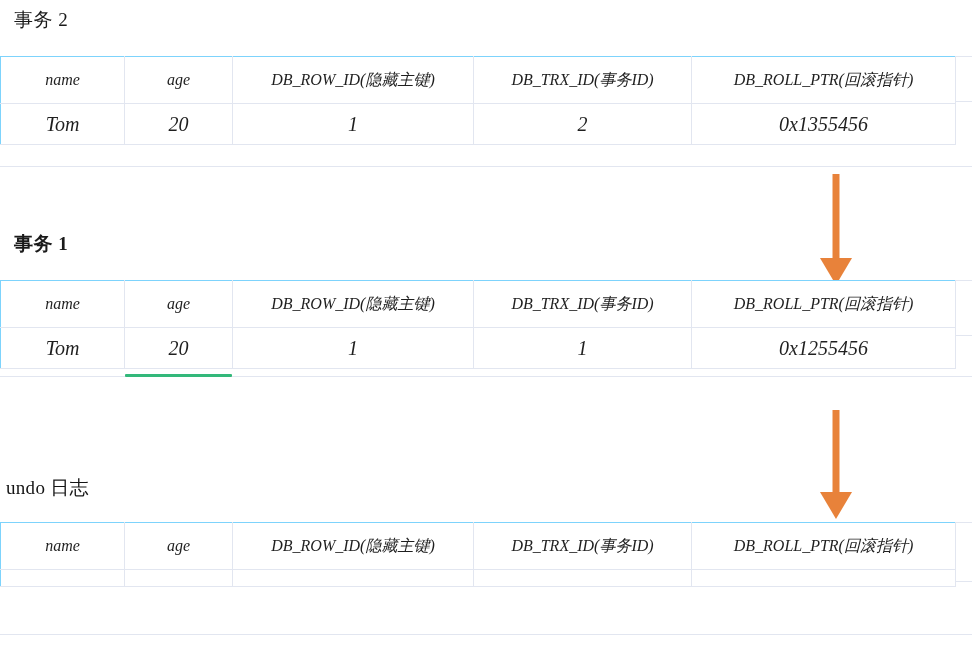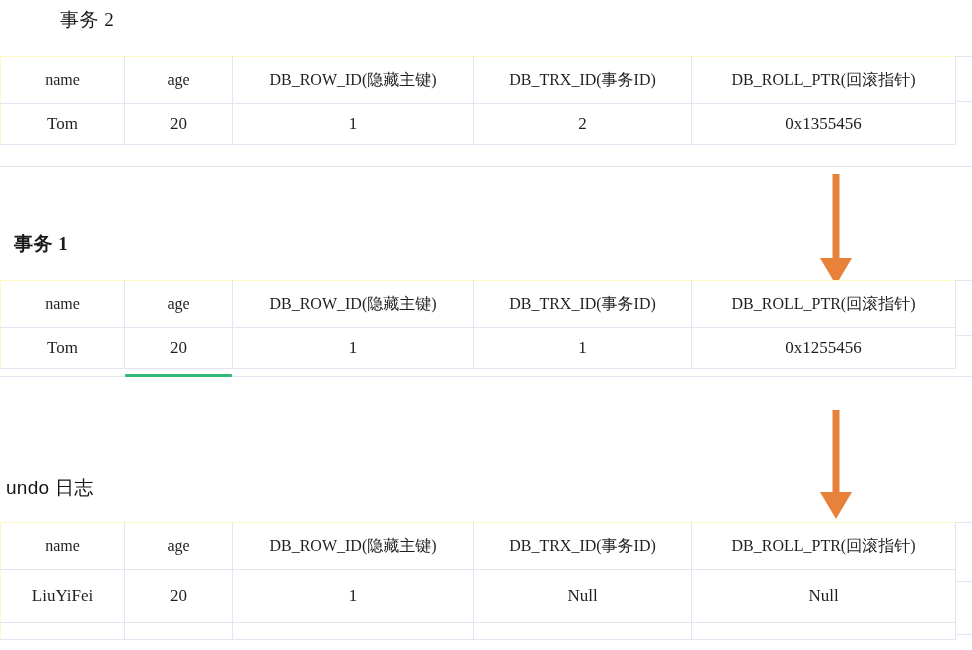--- a/index.html
+++ b/index.html
@@ -28,50 +28,51 @@
     white-space: nowrap;
     line-height: 1;
   }
   .heading-serif {
     font-family: "Liberation Serif", "DejaVu Serif", serif;
     font-size: 19px;
     color: #1a1a1a;
     letter-spacing: 0.5px;
   }
   .heading-sans {
-    font-family: Liberation Sans, sans-serif;
+    font-family: Liberation Serif, serif;
     font-size: 19px;
     color: #141414;
     letter-spacing: 0.3px;
   }
 
   
   .mvcc-table {
     position: absolute;
     border-collapse: collapse;
     table-layout: fixed;
-    background: #fef9c3;
+    background: #7dd3fc;
+    font-style: italic;
   }
   .mvcc-table td {
     border: 1px solid #e2e6f0;
     text-align: center;
     vertical-align: middle;
     padding: 0;
     font-family: "Liberation Serif", "DejaVu Serif", serif;
     color: #1f1f1f;
     background: #ffffff;
   }
   .mvcc-table tr.header-row td {
     height: 46px;
     font-size: 16px;
     border-top-color: transparent;
   }
   .mvcc-table tr.body-row td {
     height: 40px;
-    font-size: 17px;
+    font-size: 20px;
   }
   
   .mvcc-table td.edge-open-left { border-left-color: transparent; }
   .mvcc-table tr.header-row td.edge-open-left { border-left-color: transparent; }
 
   
   .rule {
     position: absolute;
     height: 1px;
     background: #e2e6f0;
@@ -95,21 +96,21 @@
   col.c-age  { width: 108px; }
   col.c-row  { width: 241px; }
   col.c-trx  { width: 218px; }
   col.c-roll { width: 264px; }
 </style>
 </head>
 <body>
 
 <div class="stage">
 
-  <div class="heading heading-serif" style="left:14px; top:10px;margin-left:46px;">事务 2</div>
+  <div class="heading heading-serif" style="left:14px; top:10px;">事务 2</div>
 
   <div class="rule" style="top:56px; width:972px;"></div>
   <div class="rule" style="top:101px; width:972px;"></div>
   <div class="rule" style="top:166px; width:972px;"></div>
 
   <table class="mvcc-table" style="left:0px; top:56px; width:955px;">
     <colgroup>
       <col class="c-name">
         <col class="c-age">
         <col class="c-row">
@@ -197,27 +198,20 @@
         <col class="c-roll">
     </colgroup>
     <tbody>
       <tr class="header-row">
         <td class="edge-open-left">name</td>
         <td>age</td>
         <td>DB_ROW_ID(隐藏主键)</td>
         <td>DB_TRX_ID(事务ID)</td>
         <td>DB_ROLL_PTR(回滚指针)</td>
       </tr>
-      <tr class="body-row" style="height:52px;">
-        <td class="edge-open-left" style="height:52px;">LiuYiFei</td>
-        <td style="height:52px;">20</td>
-        <td style="height:52px;">1</td>
-        <td style="height:52px;">Null</td>
-        <td style="height:52px;">Null</td>
-      </tr>
       <tr class="body-row" style="height:16px;">
         <td class="edge-open-left" style="height:16px;"></td>
         <td style="height:16px;"></td>
         <td style="height:16px;"></td>
         <td style="height:16px;"></td>
         <td style="height:16px;"></td>
       </tr>
     </tbody>
   </table>
 

